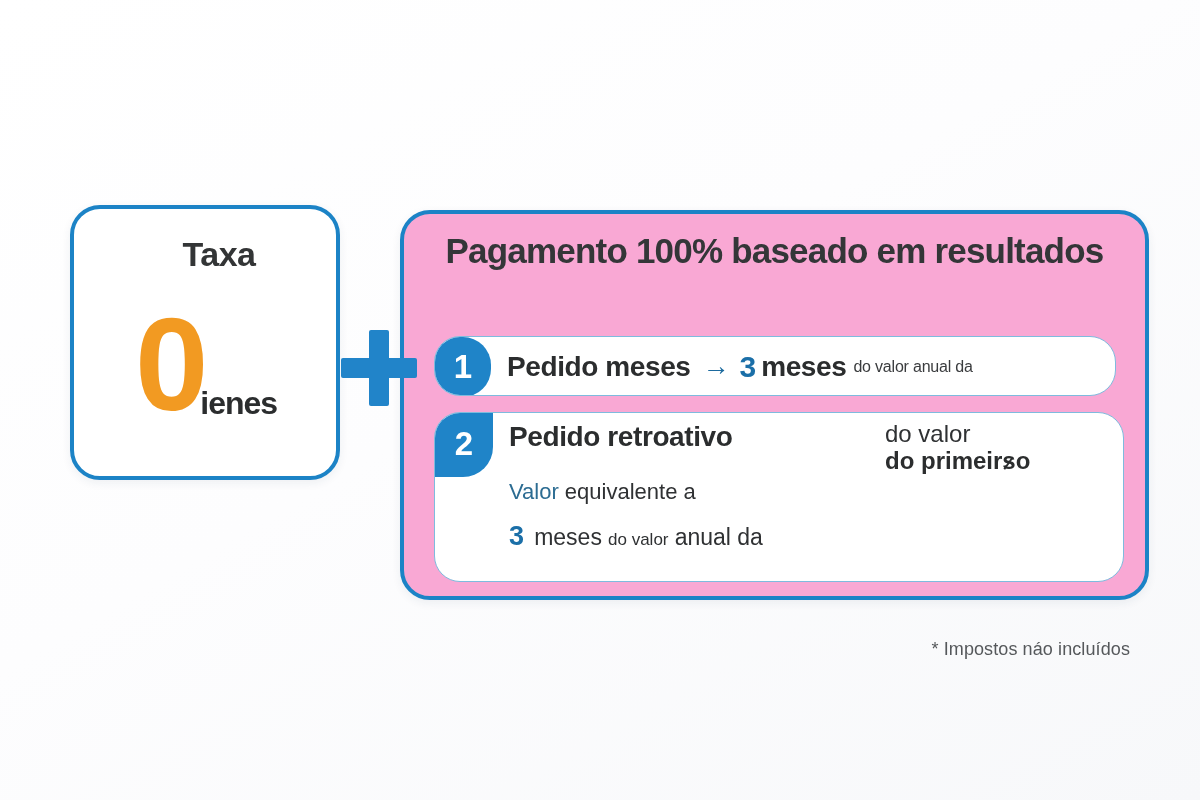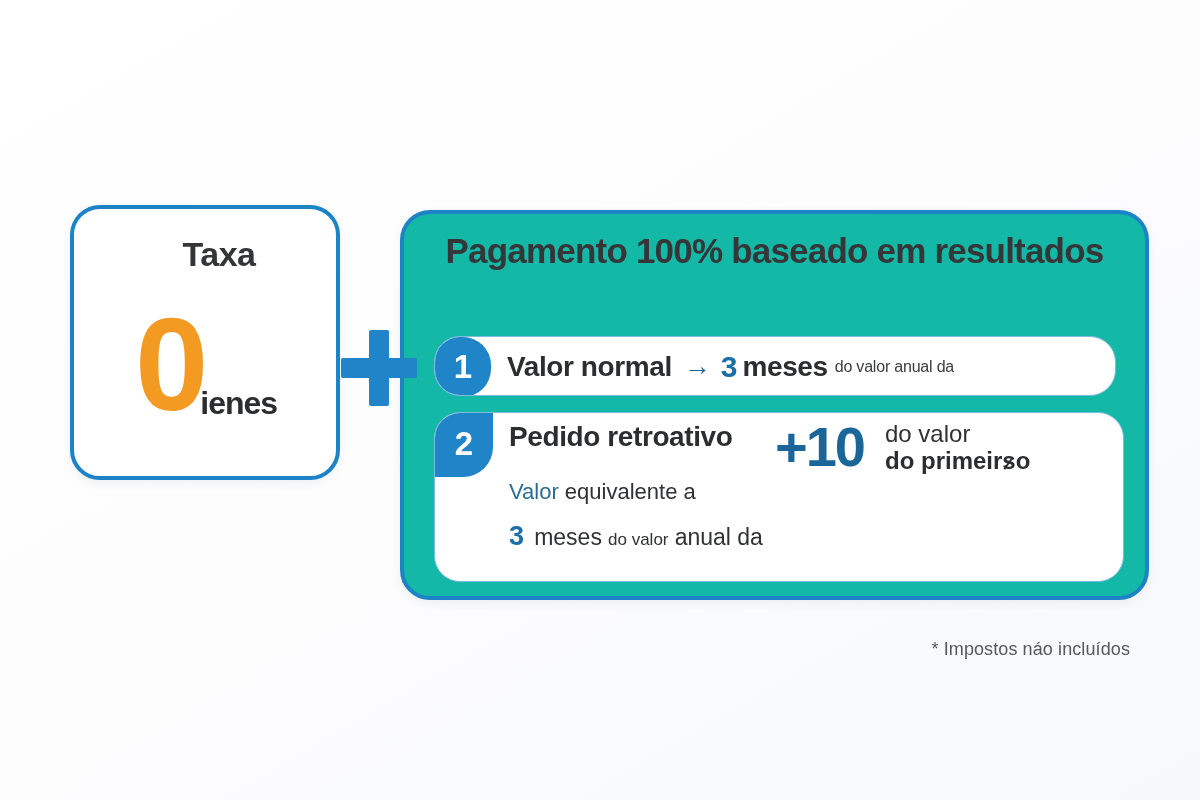--- a/index.html
+++ b/index.html
@@ -98,21 +98,21 @@
     width: 20px; height: 76px;
   }
 
   
   .results-panel {
     position: absolute;
     left: 400px;
     top: 210px;
     width: 749px;
     height: 390px;
-    background: #14b8a6;
+    background: #f9a8d4;
     border: 4px solid #1C83C6;
     border-radius: 30px;
     box-shadow: 0 3px 10px rgba(30,60,90,0.07);
     box-sizing: border-box;
   }
   .panel-heading {
     position: absolute;
     left: 40px;
     right: 40px;
     top: 16px;
@@ -335,21 +335,21 @@
     <div class="bar v"></div>
   </div>
 
   <div class="results-panel">
 
     <div class="panel-heading">Pagamento 100% baseado em resultados</div>
 
     <div class="item-row row-one">
       <div class="num-badge">1</div>
       <div class="row-one-text">
-        <span class="t-bold-dark">Valor normal</span>
+        <span class="t-bold-dark">Pedido meses</span>
         <span class="t-arrow">→</span>
         <span class="t-blue-num">3</span>
         <span class="t-bold-dark">meses</span>
         <span class="t-regular-dark">do valor anual da</span>
       </div>
     </div>
 
     <div class="item-row row-two">
       <div class="num-badge">2</div>
 
@@ -360,21 +360,20 @@
           <span>equivalente a</span>
         </div>
         <div class="r2-sub2">
           <span class="big-blue">3</span>
           <span class="mid">meses</span>
           <span class="small">do valor</span>
           <span class="mid2">anual da</span>
         </div>
       </div>
 
-      <div class="row-two-plus10">+10</div>
 
       <div class="row-two-right">
         <div class="rr-1">do valor</div>
         <div class="rr-2"><span>do primeir</span><span class="strike-s">s</span><span>o</span></div>
       </div>
     </div>
 
   </div>
 
   <div class="footnote">* Impostos náo incluídos</div>

